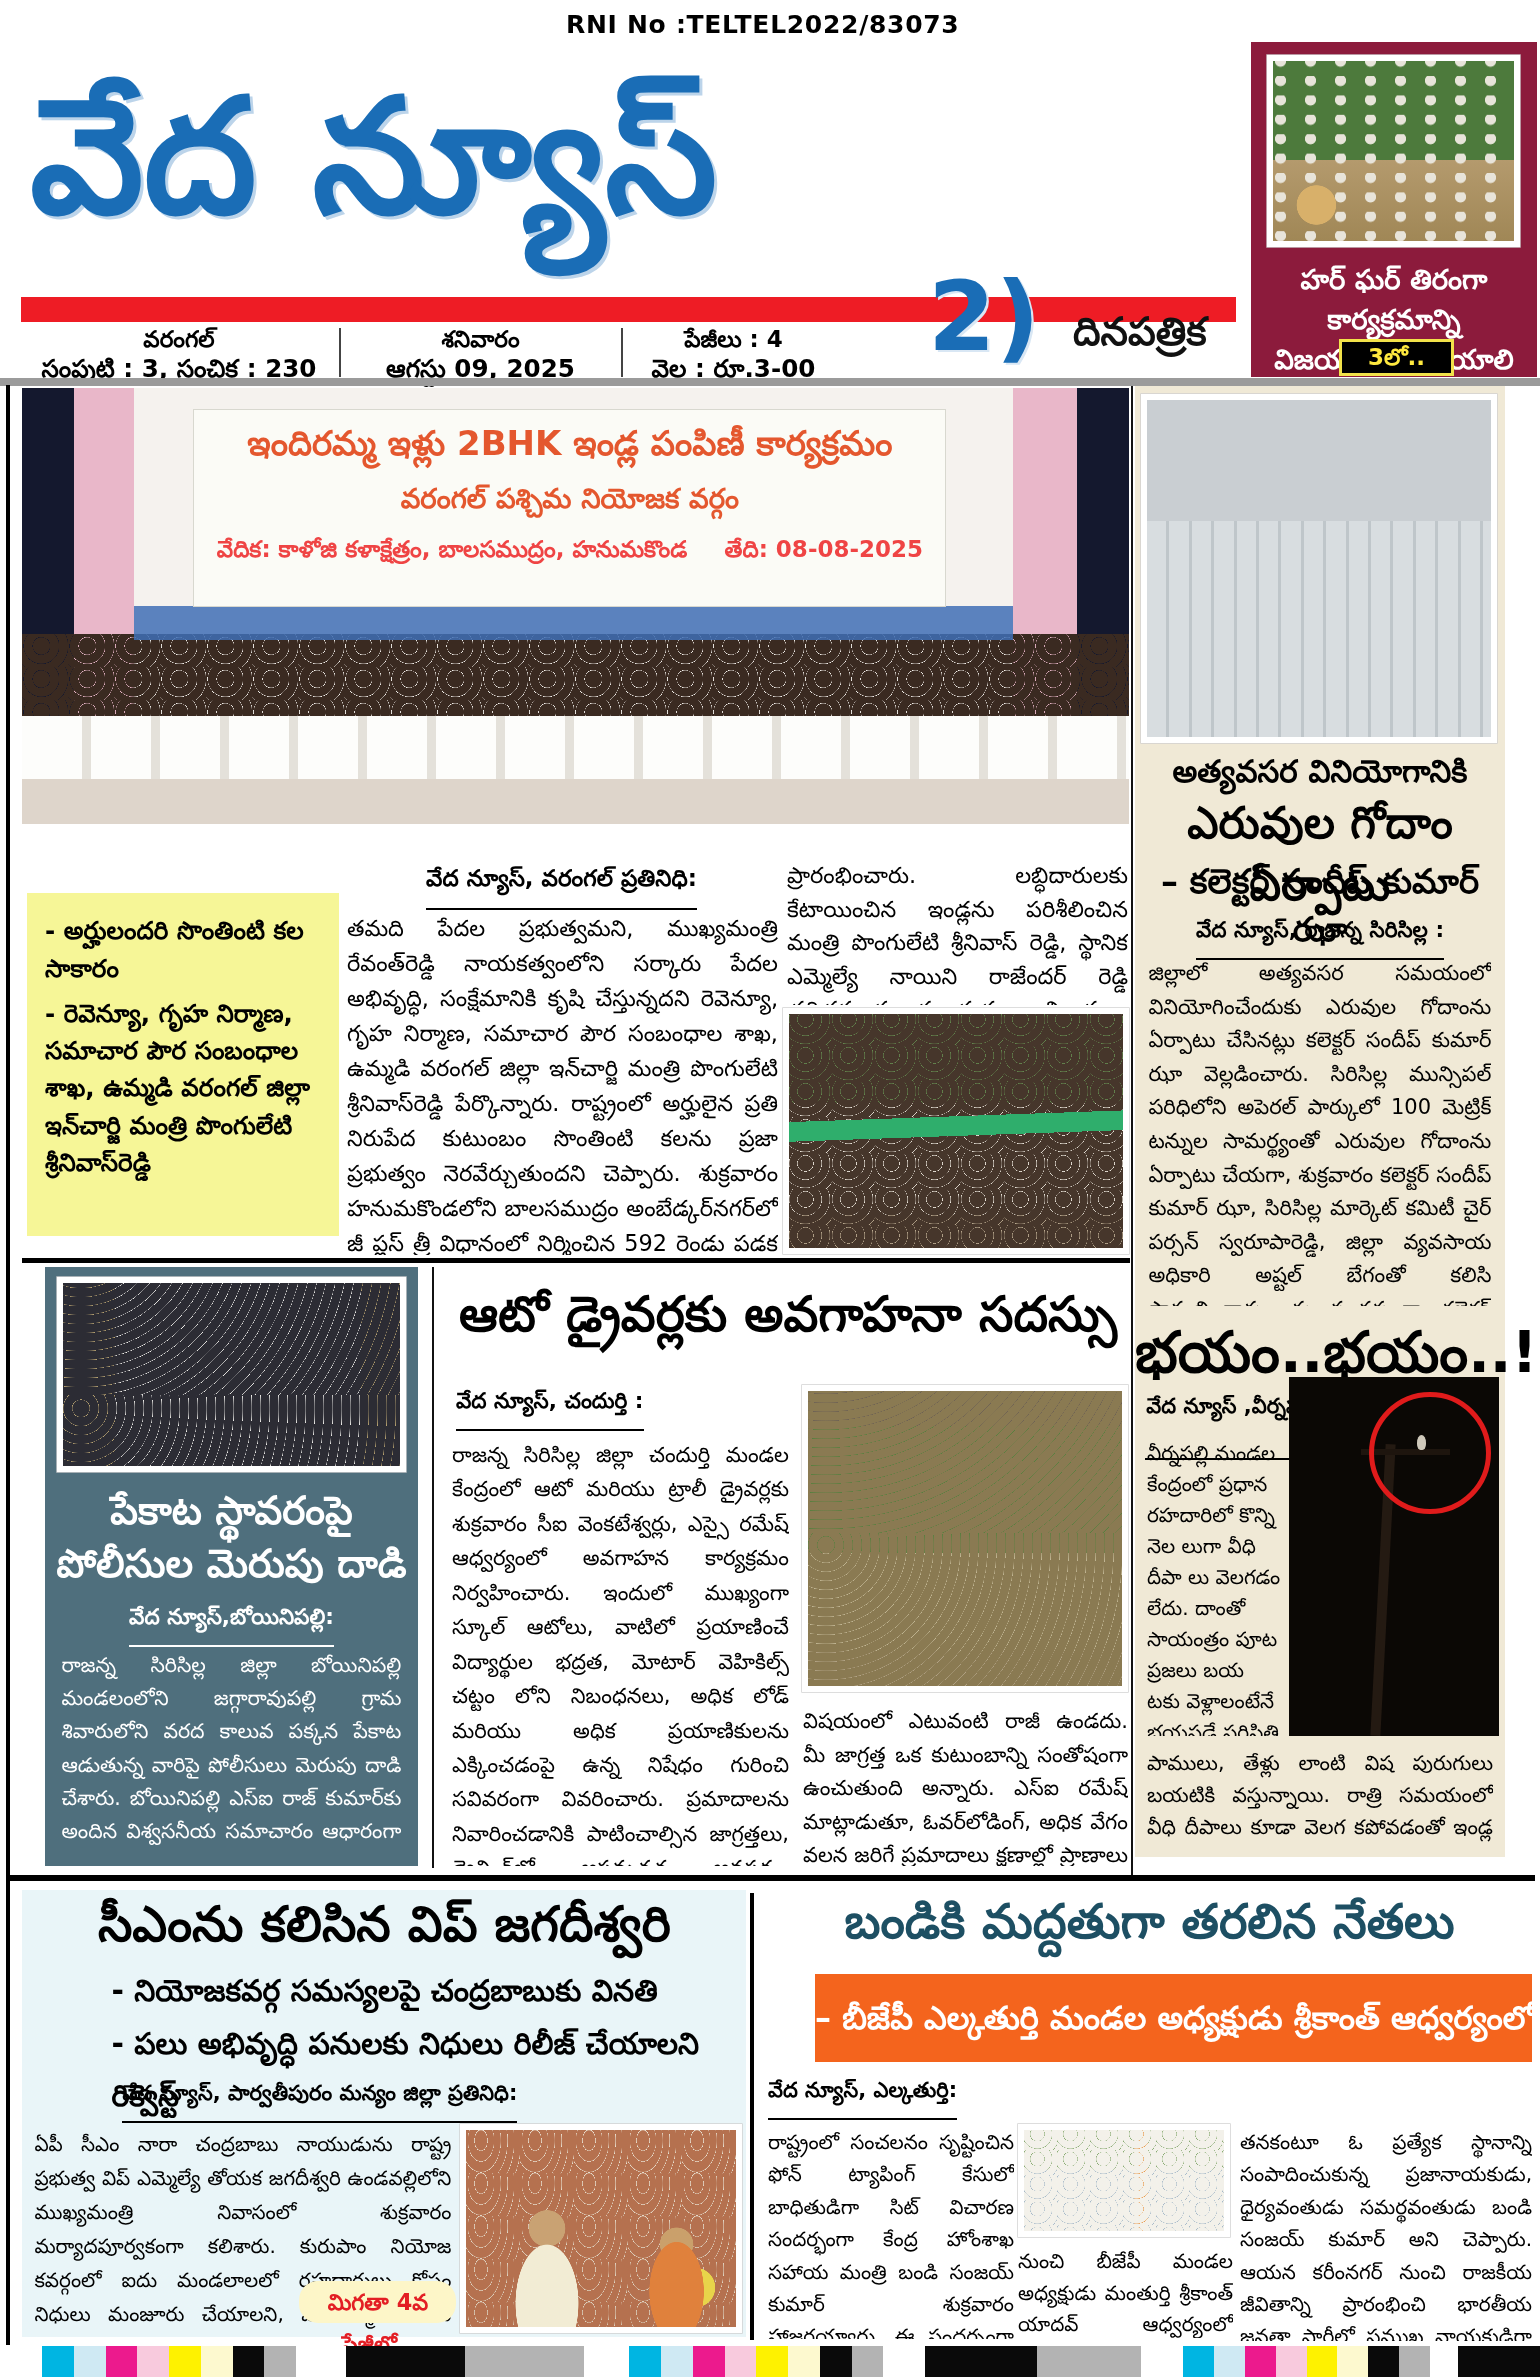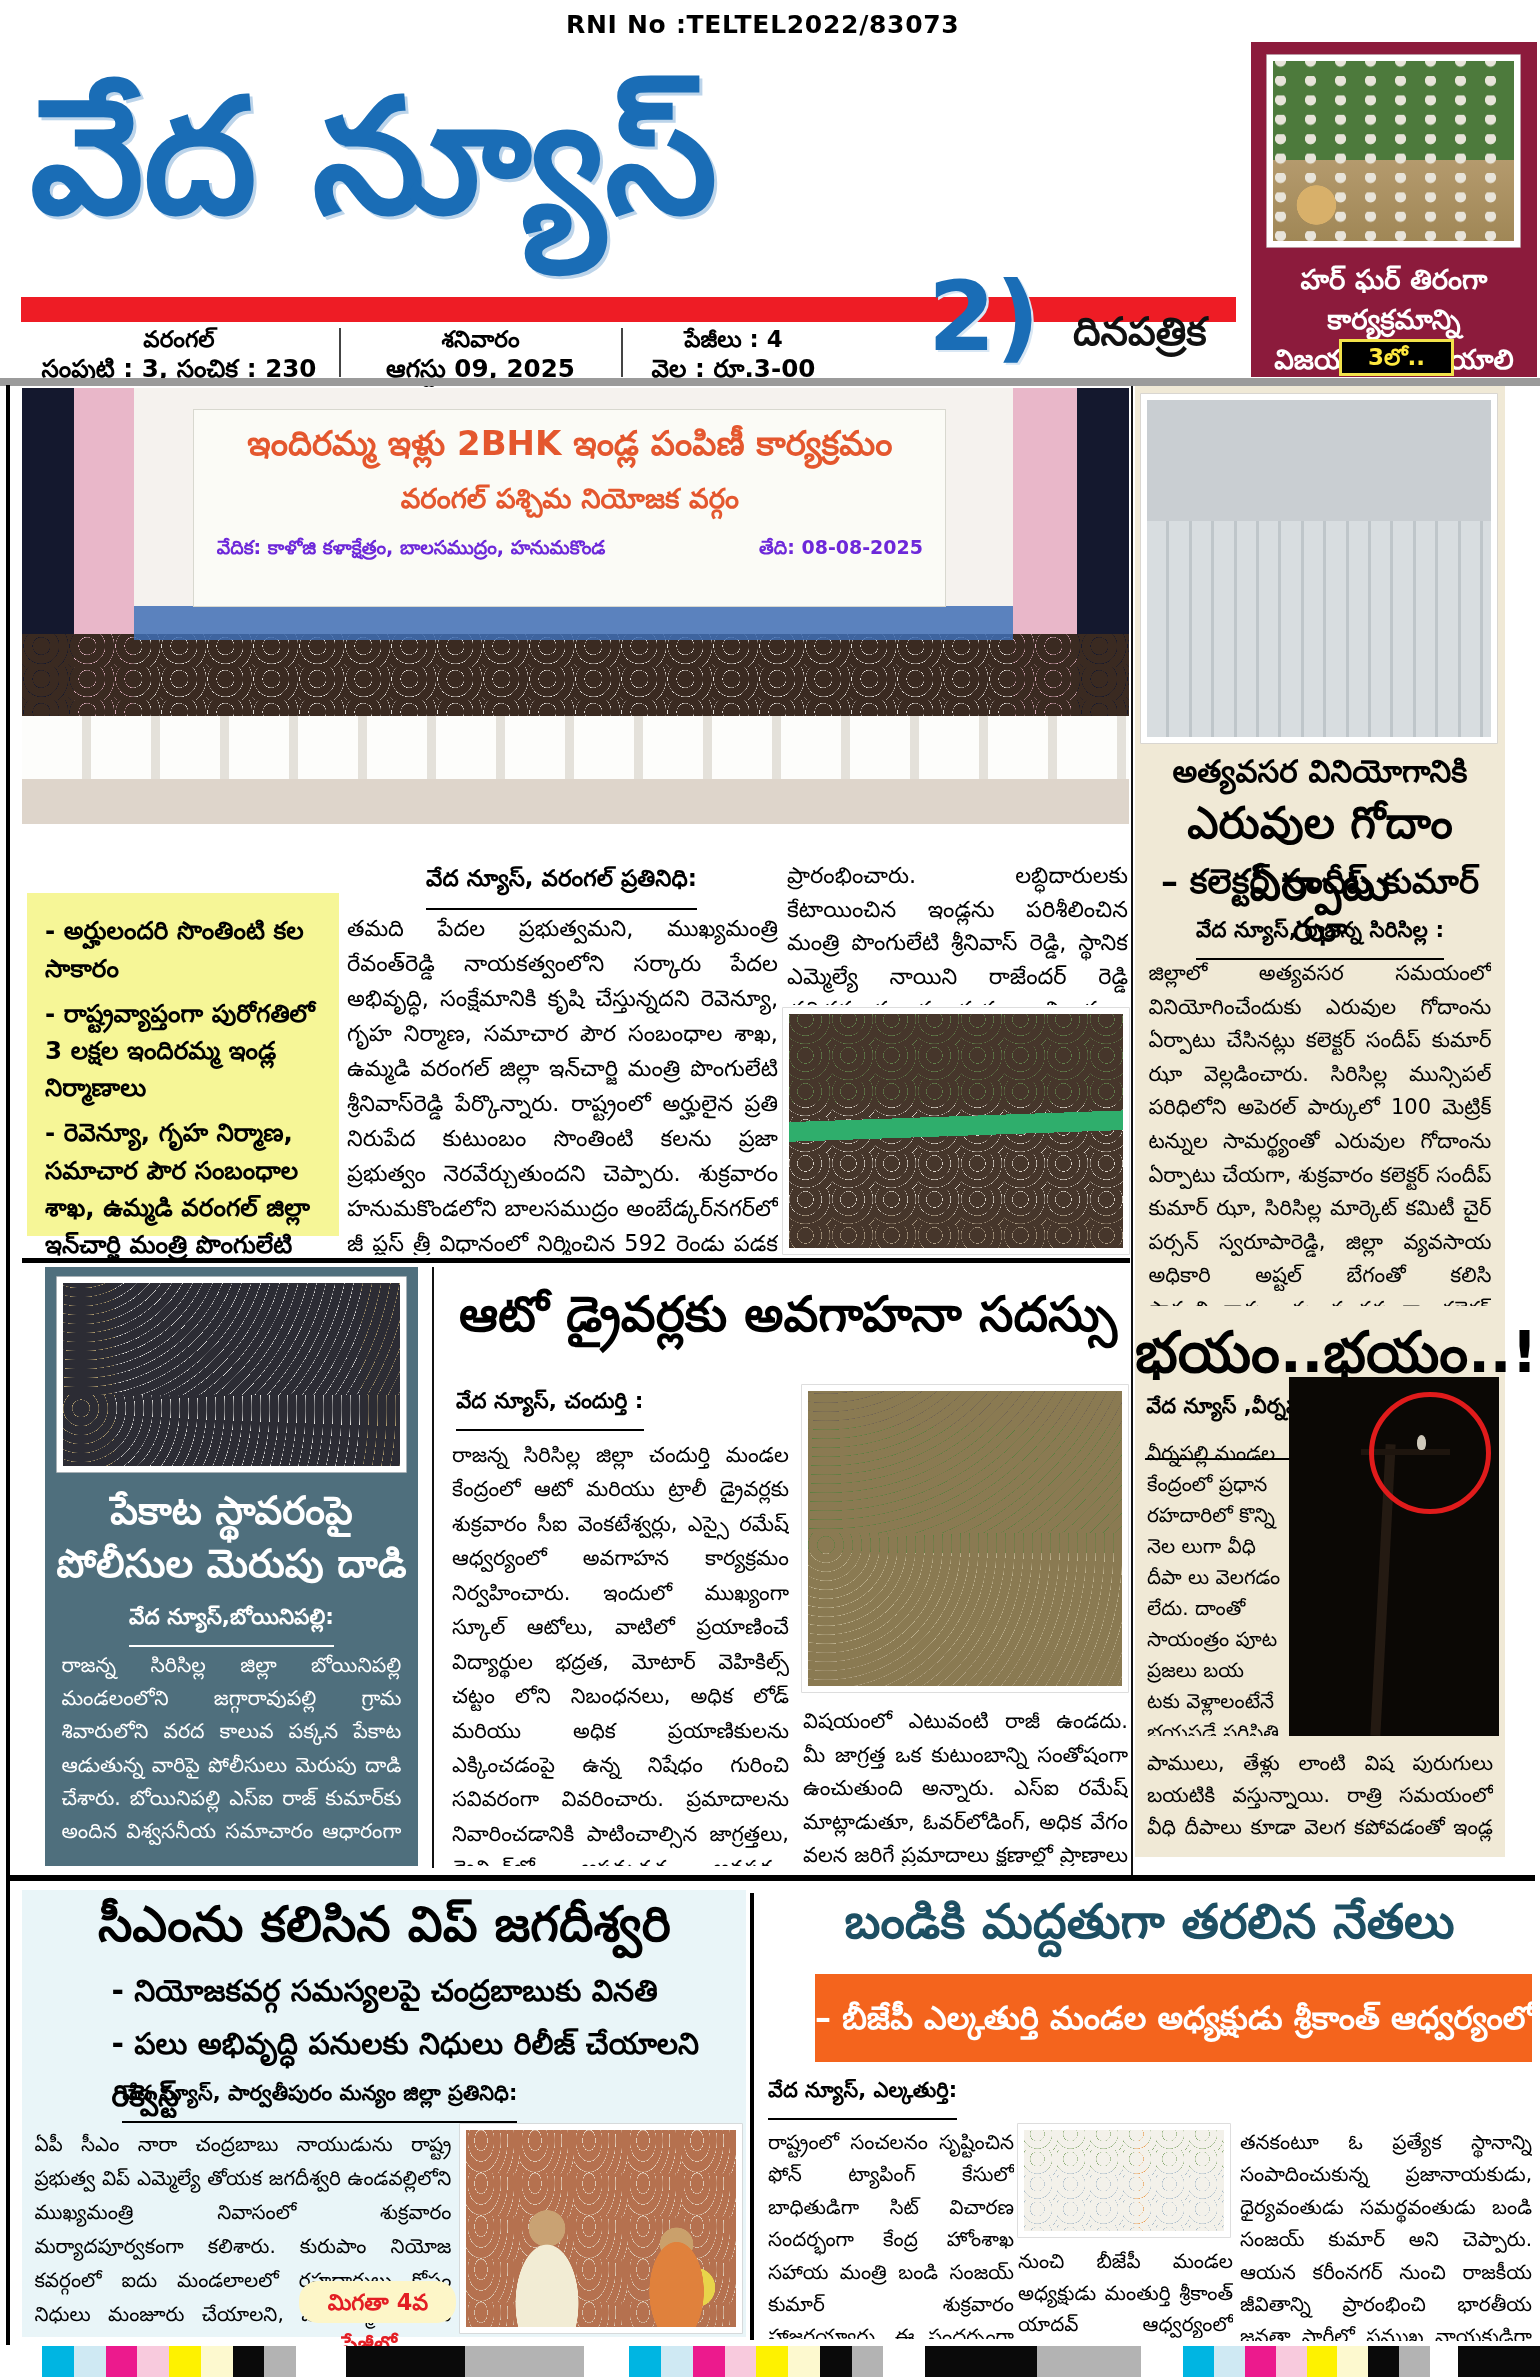--- a/index.html
+++ b/index.html
@@ -37,21 +37,21 @@
      text-align:center;line-height:1.45;}
   #promo-ref{left:88px;top:297px;width:109px;height:31px;background:#000;border:3px solid #f2e24a;
      color:#ffe93f;font-weight:900;font-size:23px;text-align:center;line-height:31px;}
   
   #lead-photo{left:22.4px;top:388px;width:1107px;height:436px;overflow:hidden;
      background:linear-gradient(90deg,#14182e 0 52px,#e9b7c9 52px 112px,#f5f2ee 112px 991px,#e9b7c9 991px 1055px,#14182e 1055px 100%);}
   #lead-banner{left:171px;top:21px;width:753px;height:198px;background:#fbfbf6;border:1.5px solid #d8d8cf;
      text-align:center;padding-top:13.4px;box-sizing:border-box;}
   #lead-banner .b1{color:#e4572e;font-weight:900;font-size:34px;}
   #lead-banner .b2{color:#e4572e;font-weight:bold;font-size:27.6px;margin-top:10.4px;}
-  #lead-banner .b3{color:#6d28d9;font-weight:bold;font-size:19px;margin-top:15px;display:flex;justify-content:space-between;padding:0 22.4px;gap:36px;}
+  #lead-banner .b3{color:#ef4444;font-weight:bold;font-size:23px;margin-top:15px;display:flex;justify-content:space-between;padding:0 22.4px;gap:36px;}
   #lead-bluestrip{left:112px;top:218px;width:879px;height:34px;background:#3f6fb5;opacity:.85;}
   #lead-crowd{left:0;top:246px;width:100%;height:134px;
      background-image:repeating-radial-gradient(circle at 19.4px 12px,#3a2a21 0 8.2px,rgba(0,0,0,0) 9px);
      background-size:46px 33px;background-color:transparent;}
   #lead-sofa{left:0;top:328px;width:100%;height:67px;
      background:repeating-linear-gradient(90deg,#fdfdfb 0 60px,#e4e1da 60px 69px);}
   #lead-floor{left:0;top:391px;width:100%;height:45px;background:#ded5cb;}
   #lead-headline{left:22.4px;top:756px;width:1110px;height:130px;font-weight:900;font-size:95px;
      line-height:127px;white-space:nowrap;overflow:hidden;
      text-shadow:-4.5px -4.5px 0 #fff,4.5px -4.5px 0 #fff,-4.5px 4.5px 0 #fff,4.5px 4.5px 0 #fff,0 -5.2px 0 #fff,0 5.2px 0 #fff,-5.2px 0 0 #fff,5.2px 0 0 #fff,7.5px 9px 4.5px rgba(60,60,60,.85);}
@@ -201,21 +201,20 @@
       <div class="b2">వరంగల్ పశ్చిమ నియోజక వర్గం</div>
       <div class="b3">
         <span>వేదిక: కాళోజి కళాక్షేత్రం, బాలసముద్రం, హనుమకొండ</span>
         <span>తేది: 08-08-2025</span>
       </div>
     </div>
   </div>
 
   <div class="abs" id="lead-bullets">
     <div>- అర్హులందరి సొంతింటి కల సాకారం</div>
-    <div>- రాష్ట్రవ్యాప్తంగా పురోగతిలో 3 లక్షల ఇందిరమ్మ ఇండ్ల నిర్మాణాలు</div>
     <div>- రెవెన్యూ, గృహ నిర్మాణ, సమాచార పౌర సంబంధాల శాఖ, ఉమ్మడి వరంగల్ జిల్లా ఇన్‌చార్జి మంత్రి పొంగులేటి శ్రీనివాస్‌రెడ్డి</div>
   </div>
 
   <div class="abs byline" id="lead-byline"><span>వేద న్యూస్, వరంగల్ ప్రతినిధి:</span></div>
   <div class="abs body-text" id="lead-col1">తమది పేదల ప్రభుత్వమని, ముఖ్యమంత్రి రేవంత్‌రెడ్డి నాయకత్వంలోని సర్కారు పేదల అభివృద్ధి, సంక్షేమానికి కృషి చేస్తున్నదని రెవెన్యూ, గృహ నిర్మాణ, సమాచార పౌర సంబంధాల శాఖ, ఉమ్మడి వరంగల్ జిల్లా ఇన్‌చార్జి మంత్రి పొంగులేటి శ్రీనివాస్‌రెడ్డి పేర్కొన్నారు. రాష్ట్రంలో అర్హులైన ప్రతి నిరుపేద కుటుంబం సొంతింటి కలను ప్రజా ప్రభుత్వం నెరవేర్చుతుందని చెప్పారు. శుక్రవారం హనుమకొండలోని బాలసముద్రం అంబేడ్కర్‌నగర్‌లో జీ ప్లస్ త్రీ విధానంలో నిర్మించిన 592 రెండు పడక గదుల ఇండ్లను వరంగల్ పశ్చిమ ఎమ్మెల్యే నాయిని రాజేందర్ రెడ్డి, ఎమ్మెల్సీ బస్వరాజ్ సారయ్య, వర్ధన్నపేట ఎమ్మెల్యే కేఆర్ నాగరాజు, నగర మేయర్ గుండు సుధారాణి, హనుమకొండ, వరంగల్ జిల్లాల కలెక్టర్లు స్నేహ శబరీష్, డాక్టర్ సత్య శారద లతో కలిసి ఆయన ప్రారంభించారు. కొబ్బరికాయ కొట్టి శిలా ఫలకాన్ని ఆవిష్కరించి మొదటి బ్లాకును రిబ్బన్ కట్ చేసి</div>
   <div class="abs body-text" id="lead-col2"><span>ప్రారంభించారు. లబ్ధిదారులకు కేటాయించిన ఇండ్లను పరిశీలించిన మంత్రి పొంగులేటి శ్రీనివాస్ రెడ్డి, స్థానిక ఎమ్మెల్యే నాయిని రాజేందర్ రెడ్డి తదితరులకు పలువురు లబ్ధిదారులు నూతన వస్త్రాలను బహూకరించారు. నిరు పేదలమైన తమకు రెండు పడక గదుల ఇండ్లను కేటాయించినందుకు రాష్ట్ర ప్రభు త్వానికి </span></div>
   <div class="abs photo" id="ribbon-photo"></div>
   <div class="abs rule" id="rule-main"></div>
   <div class="abs" id="vdiv-right"></div>
 

